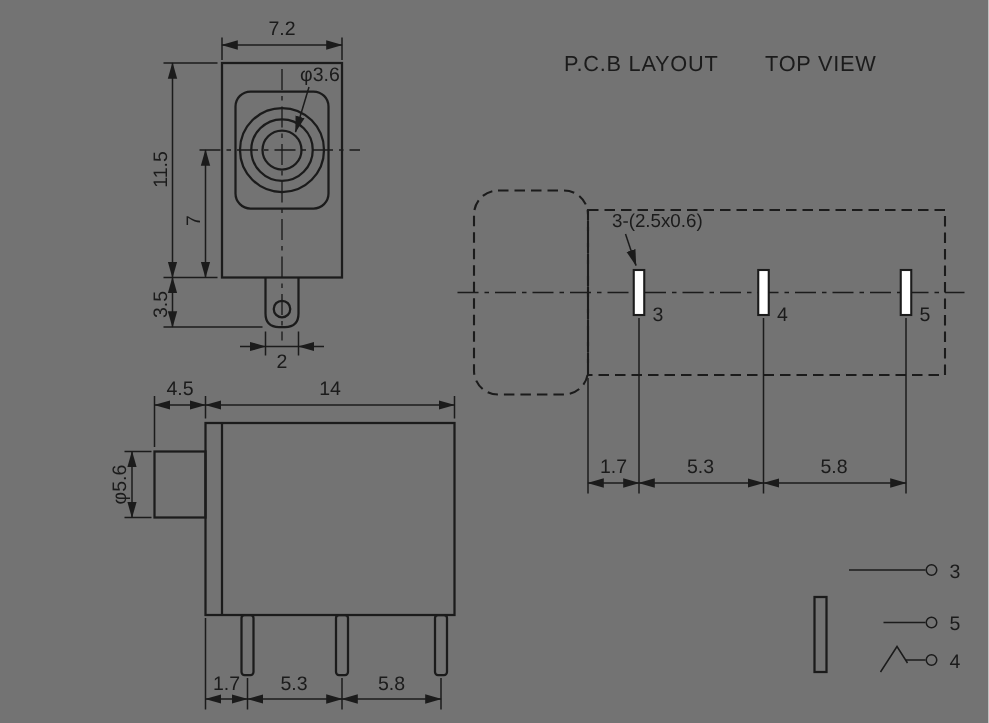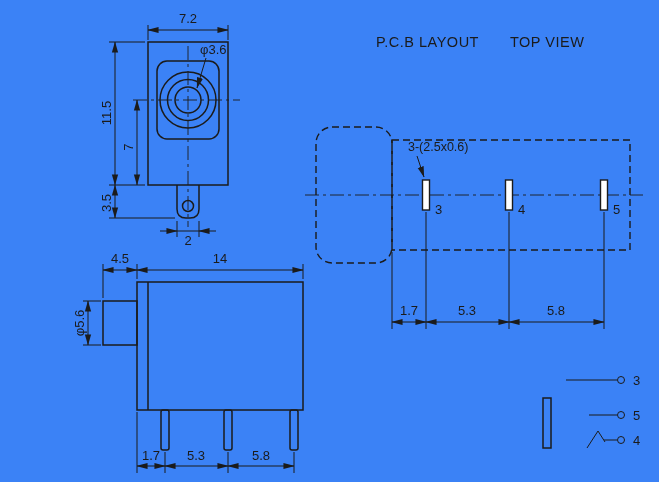--- a/index.html
+++ b/index.html
@@ -1,16 +1,16 @@
 <!DOCTYPE html>
 <html><head>
 <meta charset="utf-8">
 <style>
   html,body { margin:0; padding:0; background:#ffffff; }
-  .sheet { position:relative; width:659px; height:482px; background:#3b82f6; overflow:hidden; }
+  .sheet { position:relative; width:659px; height:482px; background:#737373; overflow:hidden; }
   svg { display:block; }
   svg text { font-family:"Liberation Sans", sans-serif; fill:#1b1b1b; }
   .ttl  { font-size:14.5px; letter-spacing:0.5px; }
   .dim  { font-size:13px; }
   .sml  { font-size:12.5px; }
   .s    { stroke:#1b1b1b; fill:none; stroke-width:1.5; }
   .thin { stroke:#1b1b1b; fill:none; stroke-width:1; }
   .cl   { stroke:#1b1b1b; fill:none; stroke-width:0.9; stroke-dasharray:14 4 3 4; }
   .dash { stroke:#1b1b1b; fill:none; stroke-width:1.4; stroke-dasharray:7 4; }
   .pad  { stroke:#1b1b1b; fill:#ffffff; stroke-width:1.4; }

